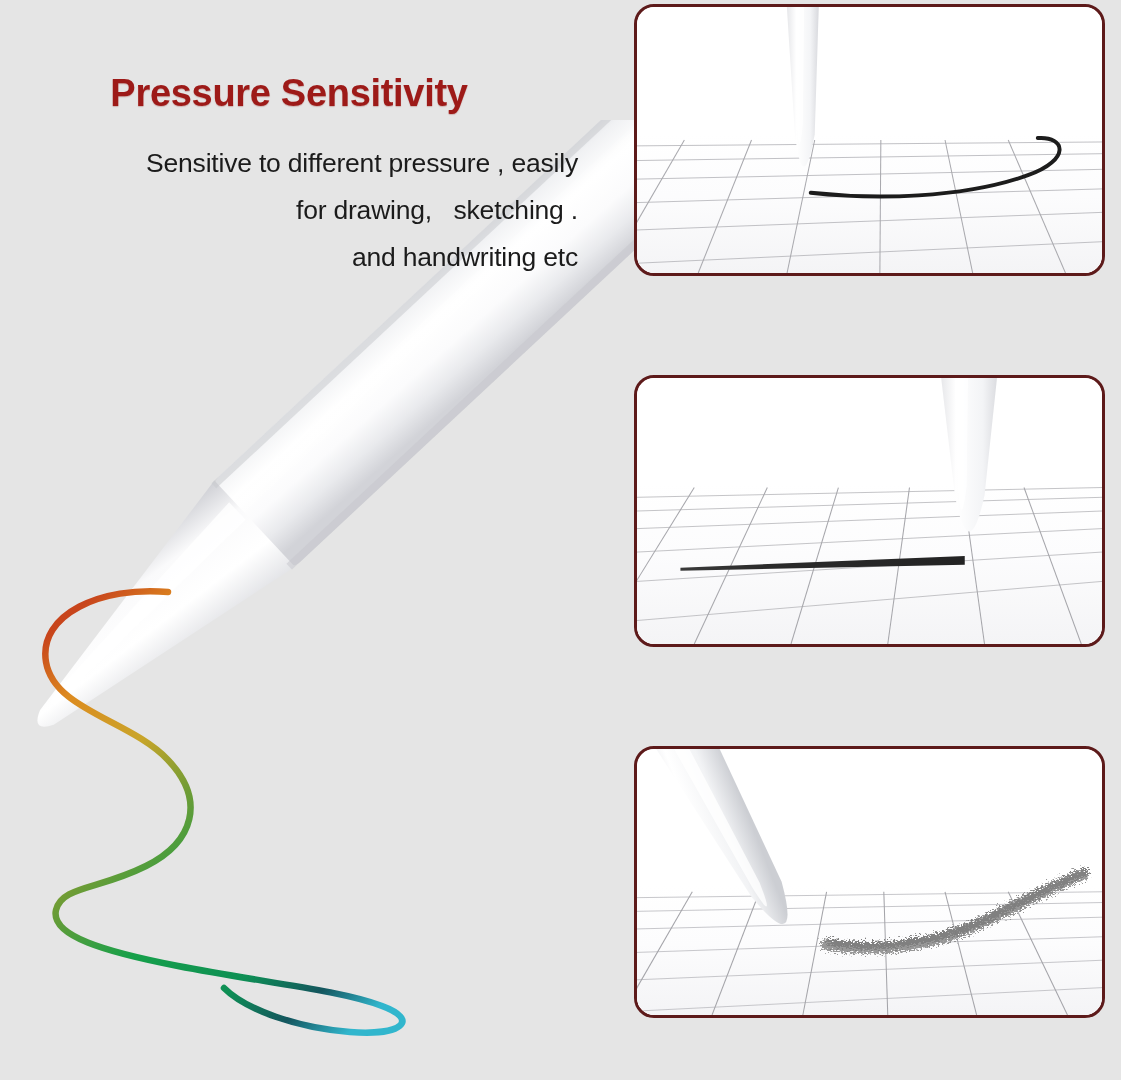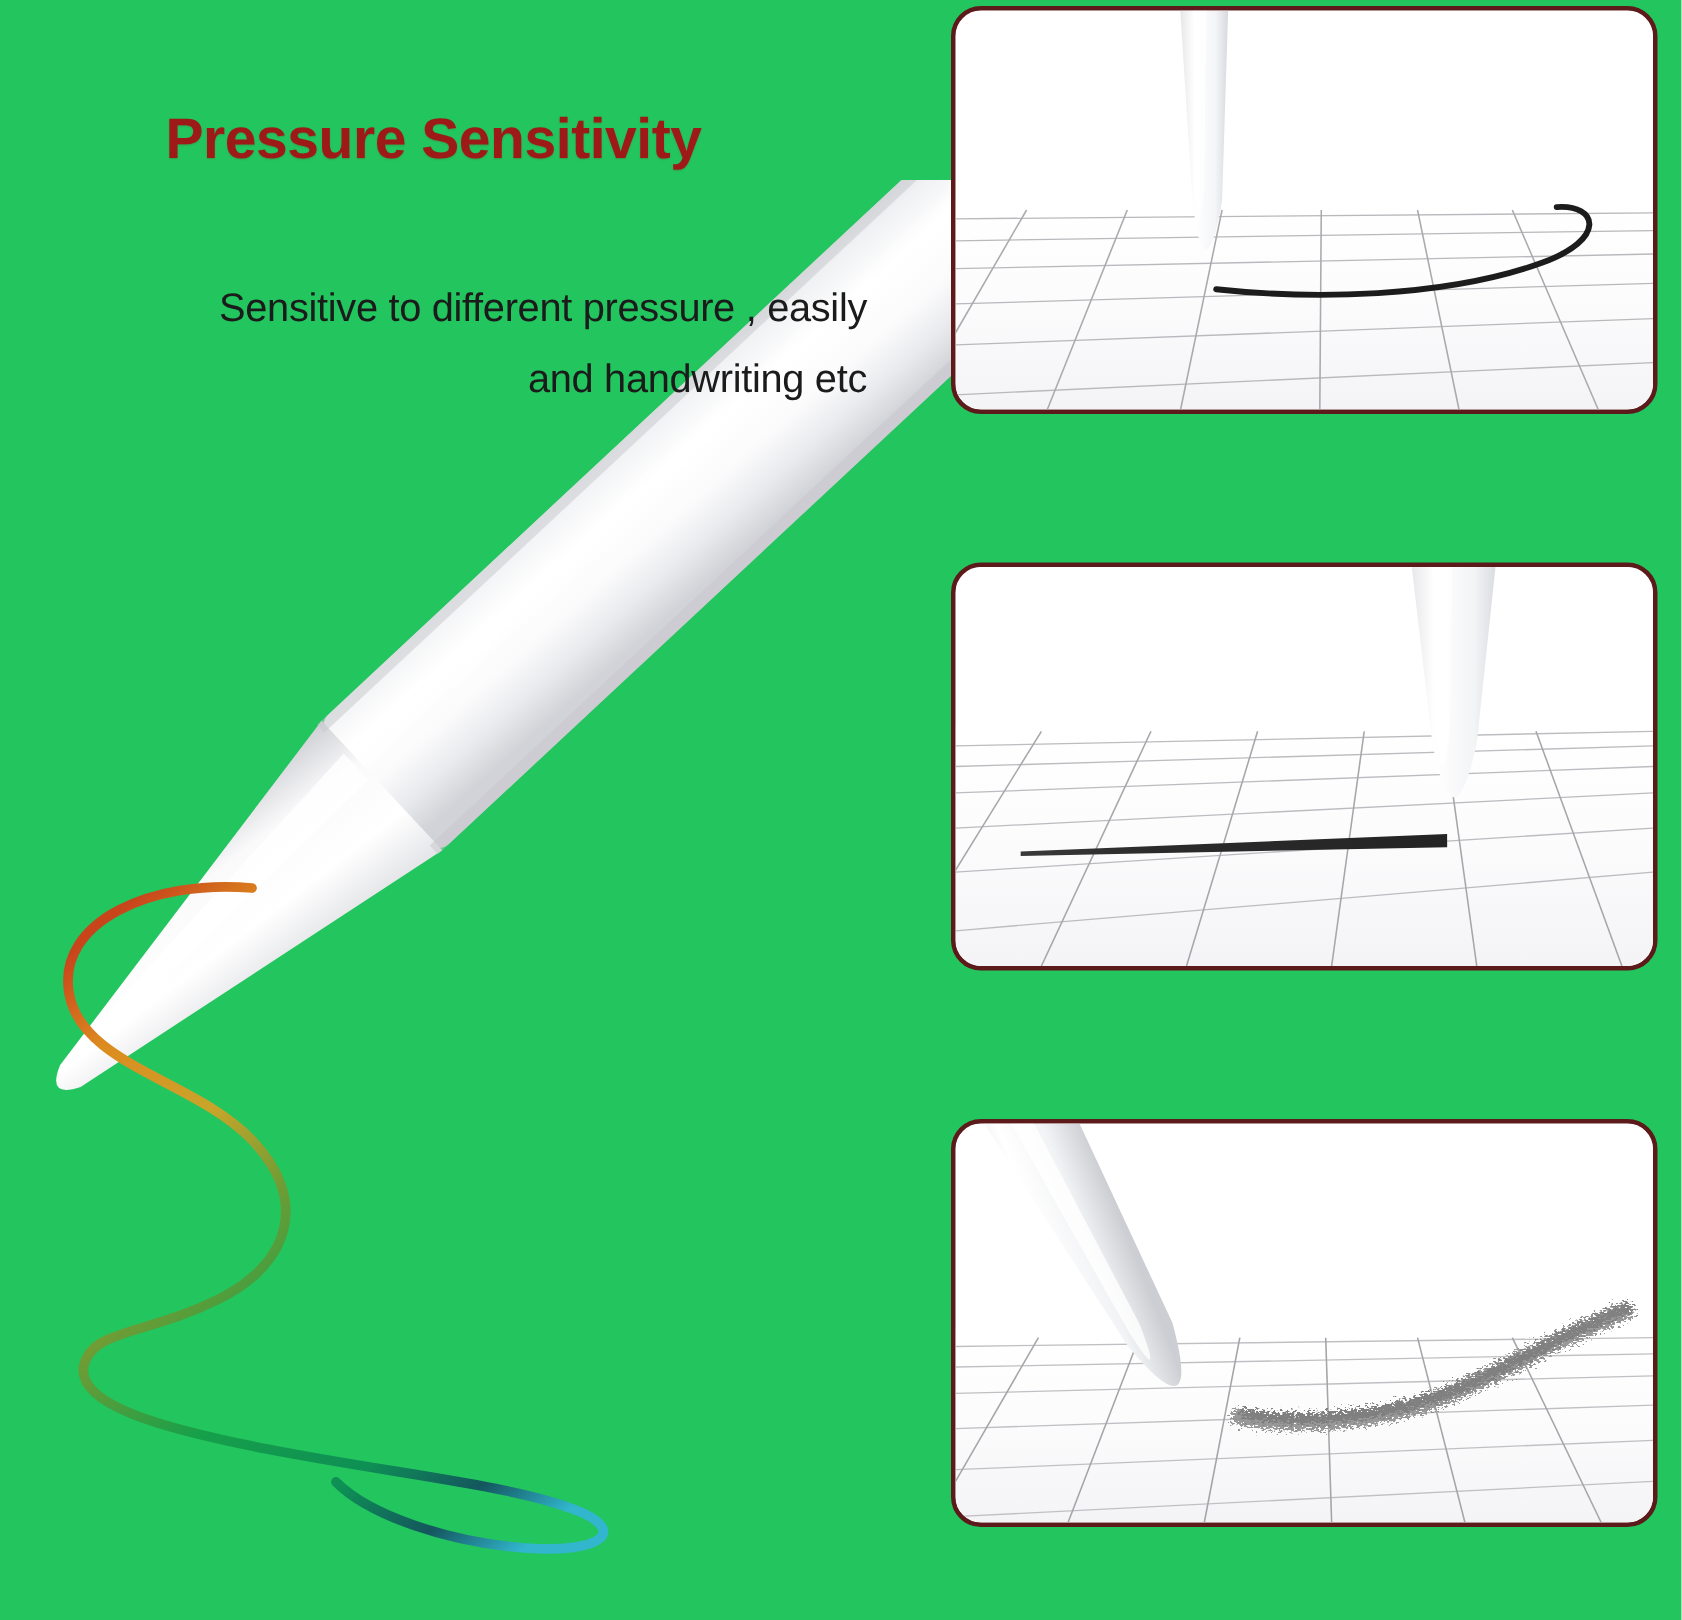--- a/index.html
+++ b/index.html
@@ -7,21 +7,21 @@
     padding: 0;
     background: #ffffff;
   }
   body {
     font-family: "Liberation Sans", sans-serif;
   }
   #page {
     position: relative;
     width: 1121px;
     height: 1080px;
-    background: #22c55e;
+    background: #e5e5e5;
     overflow: hidden;
   }
 
   
   #left-column {
     position: absolute;
     left: 0;
     top: 0;
     width: 620px;
     height: 1080px;
@@ -44,21 +44,20 @@
   #description {
     position: absolute;
     left: 40px;
     top: 140px;
     width: 538px;
     text-align: right;
     font-size: 26.5px;
     line-height: 47px;
     color: #1b1b1b;
     letter-spacing: -0.2px;
-    margin-top: 42px;
   }
   #description .desc-line {
     display: block;
     white-space: pre;
   }
 
   
   #stylus-pen {
     position: absolute;
     left: -60px;
@@ -180,20 +179,21 @@
                C 40 366, 96 382, 168 396
                C 250 412, 330 420, 372 436
                C 410 450, 392 466, 340 462
                C 288 458, 236 440, 214 418" fill="none" stroke="url(#squiggleGrad)" stroke-width="6.5" stroke-linecap="round" stroke-linejoin="round"></path>
     </svg>
 
     <div id="page-title">Pressure Sensitivity</div>
 
     <div id="description">
       <span class="desc-line">Sensitive to different pressure , easily</span>
+      <span class="desc-line">for drawing,   sketching .</span>
       <span class="desc-line">and handwriting etc</span>
     </div>
   </div>
 
   <div class="demo-panel" id="panel-silky">
     <svg class="panel-svg" viewBox="0 0 471 272" preserveAspectRatio="none" aria-hidden="true">
       <defs>
         <linearGradient id="floor1" x1="0" y1="0" x2="0" y2="1">
           <stop offset="0%" stop-color="#ffffff"></stop>
           <stop offset="45%" stop-color="#fcfcfd"></stop>

